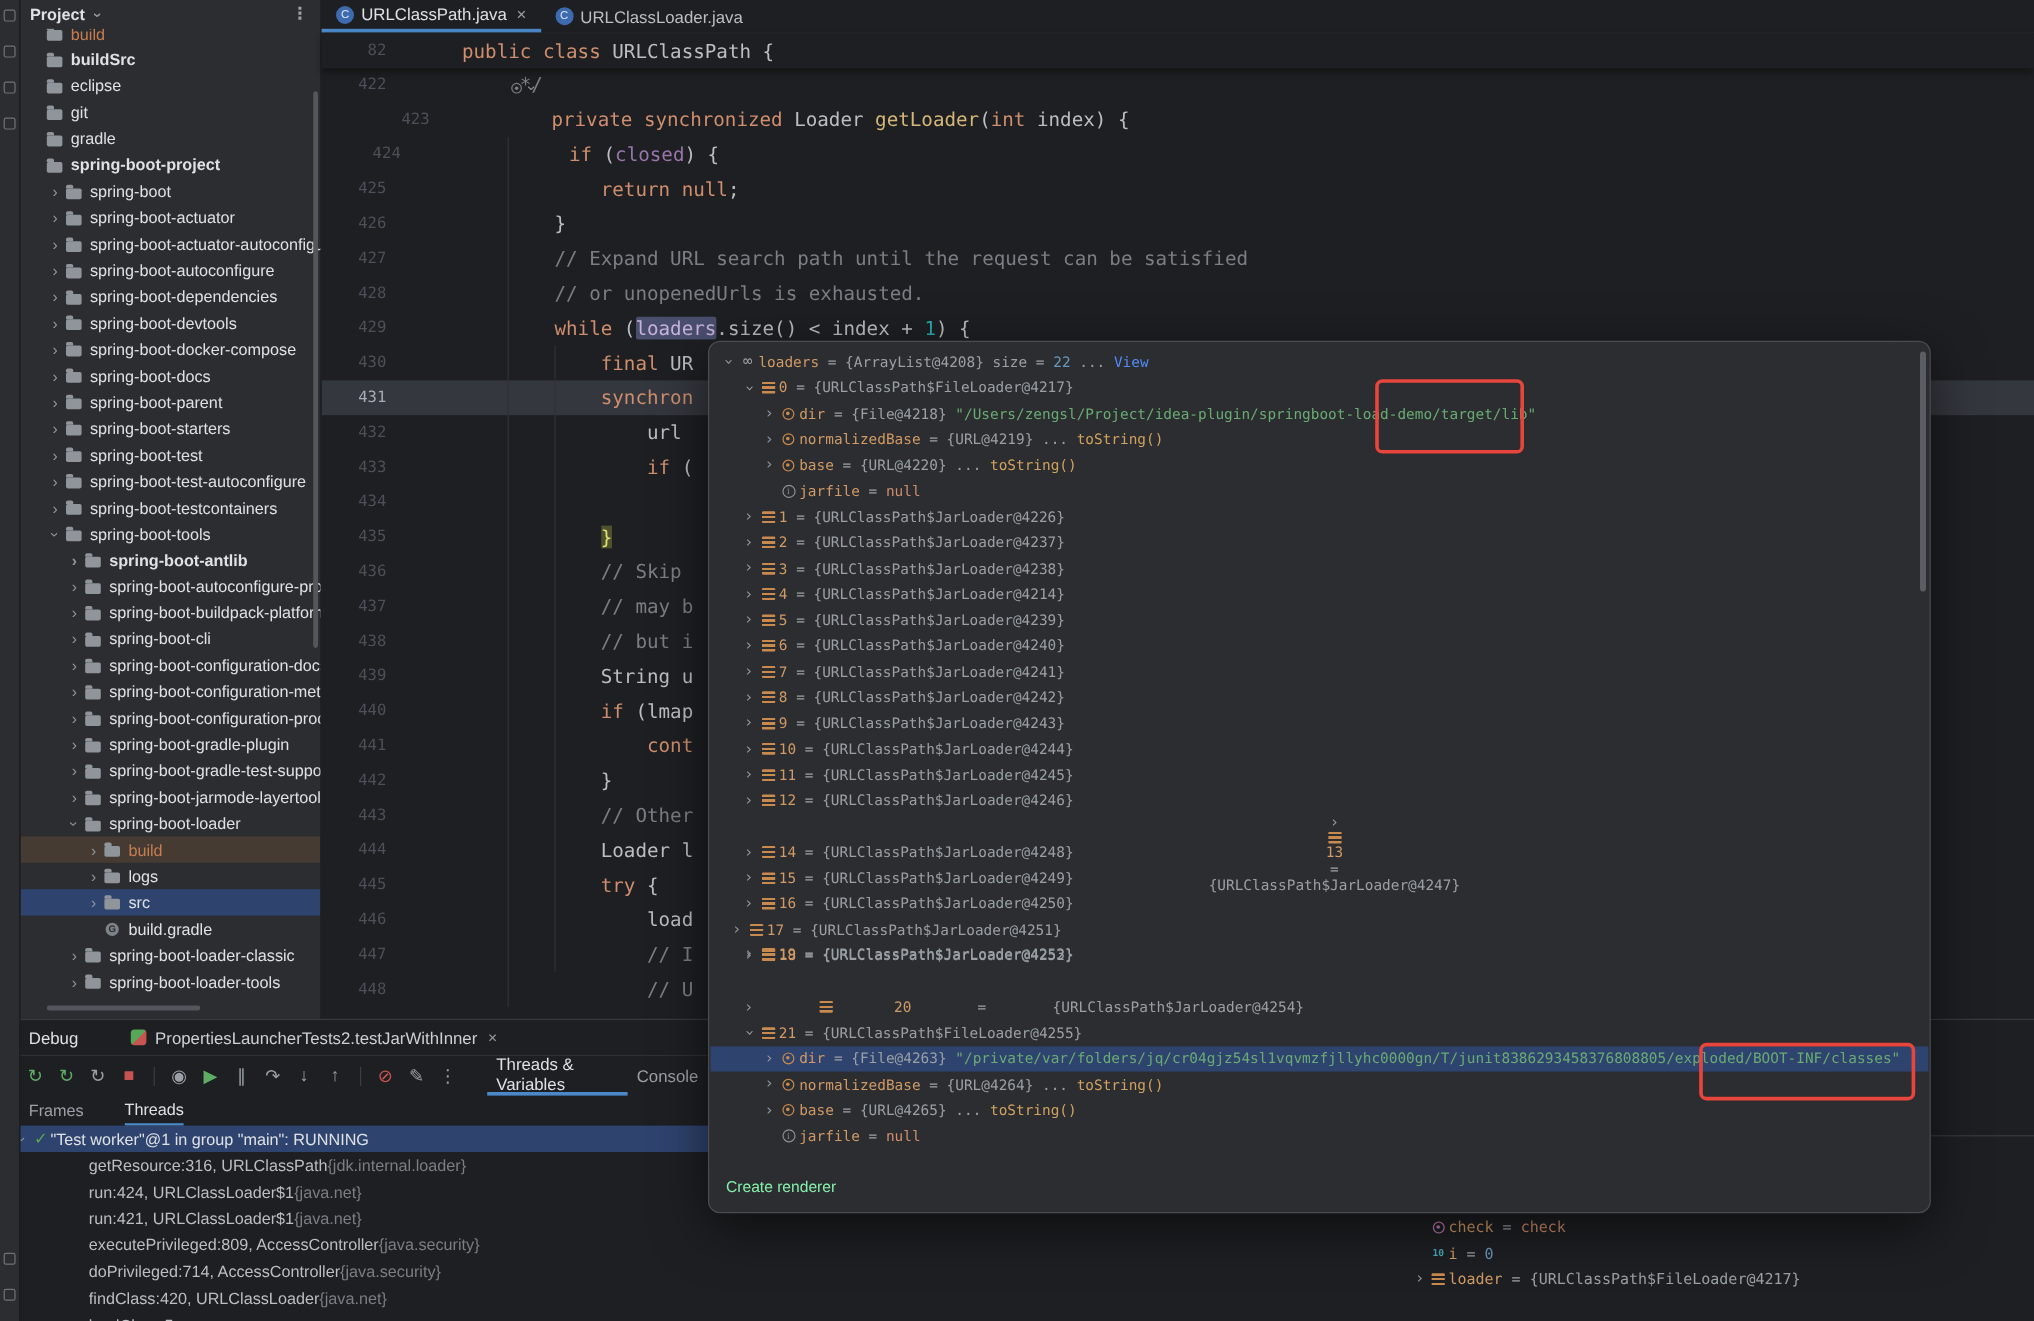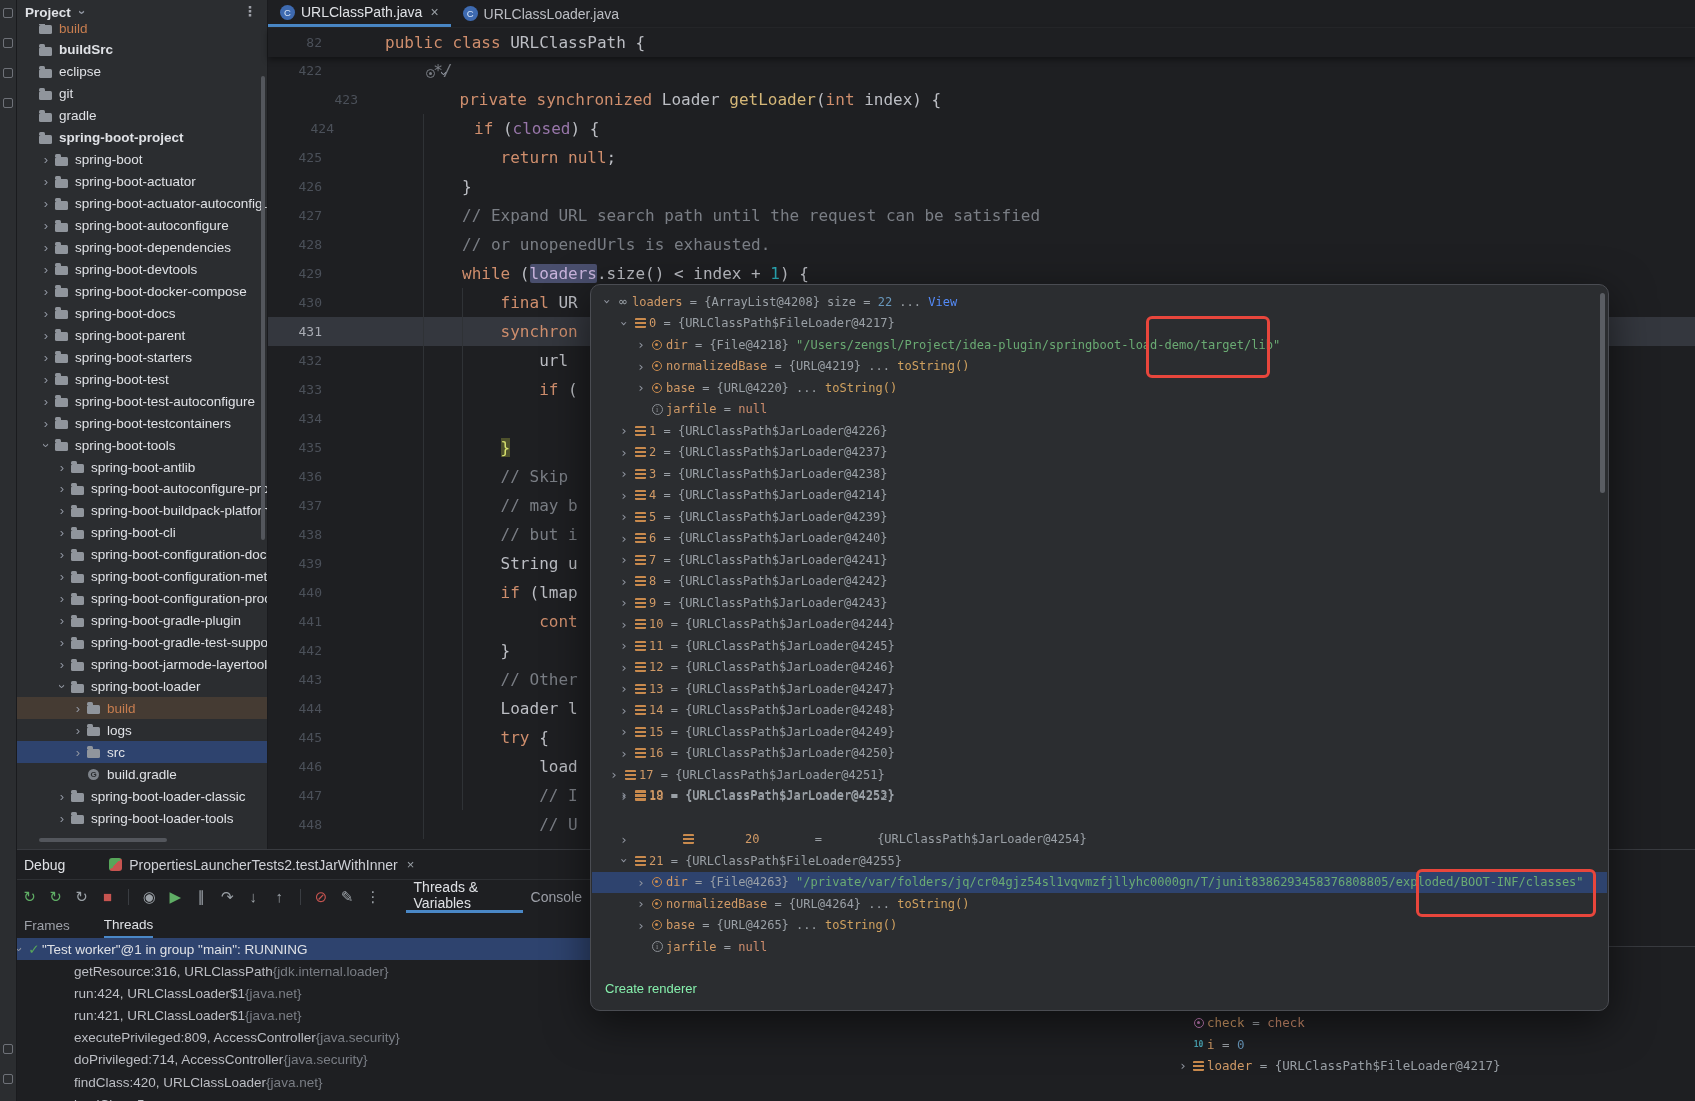--- a/index.html
+++ b/index.html
@@ -289,21 +289,21 @@
           </span>
           <span class="tree-label">spring-boot-testcontainers</span>
         </div>
         <div class="tree-row " style="top: 434.05px; padding-left: 22px;">
           <span class="chev down"></span>
           <span class="icw">
             <span class="ic-folder"></span>
           </span>
           <span class="tree-label">spring-boot-tools</span>
         </div>
-        <div class="tree-row " style="top: 456px; padding-left: 38px;">
+        <div class="tree-row " style="top: 456px; padding-left: 38px; font-weight: bold;">
           <span class="chev "></span>
           <span class="icw">
             <span class="ic-folder"></span>
           </span>
           <span class="tree-label">spring-boot-antlib</span>
         </div>
         <div class="tree-row " style="top: 477.95px; padding-left: 38px;">
           <span class="chev "></span>
           <span class="icw">
             <span class="ic-folder"></span>
@@ -648,21 +648,21 @@
         <div class="p-row" style="top: 178px; padding-left: 25px;"><span class="chev "></span><span class="icw"><span class="ic-elem"></span></span><span class="tk tk-name">3</span><span class="tk tk-val"> = </span><span class="tk tk-val">{URLClassPath$JarLoader@4238}</span></div>
         <div class="p-row" style="top: 199.5px; padding-left: 25px;"><span class="chev "></span><span class="icw"><span class="ic-elem"></span></span><span class="tk tk-name">4</span><span class="tk tk-val"> = </span><span class="tk tk-val">{URLClassPath$JarLoader@4214}</span></div>
         <div class="p-row" style="top: 221px; padding-left: 25px;"><span class="chev "></span><span class="icw"><span class="ic-elem"></span></span><span class="tk tk-name">5</span><span class="tk tk-val"> = </span><span class="tk tk-val">{URLClassPath$JarLoader@4239}</span></div>
         <div class="p-row" style="top: 242.5px; padding-left: 25px;"><span class="chev "></span><span class="icw"><span class="ic-elem"></span></span><span class="tk tk-name">6</span><span class="tk tk-val"> = </span><span class="tk tk-val">{URLClassPath$JarLoader@4240}</span></div>
         <div class="p-row" style="top: 264px; padding-left: 25px;"><span class="chev "></span><span class="icw"><span class="ic-elem"></span></span><span class="tk tk-name">7</span><span class="tk tk-val"> = </span><span class="tk tk-val">{URLClassPath$JarLoader@4241}</span></div>
         <div class="p-row" style="top: 285.5px; padding-left: 25px;"><span class="chev "></span><span class="icw"><span class="ic-elem"></span></span><span class="tk tk-name">8</span><span class="tk tk-val"> = </span><span class="tk tk-val">{URLClassPath$JarLoader@4242}</span></div>
         <div class="p-row" style="top: 307px; padding-left: 25px;"><span class="chev "></span><span class="icw"><span class="ic-elem"></span></span><span class="tk tk-name">9</span><span class="tk tk-val"> = </span><span class="tk tk-val">{URLClassPath$JarLoader@4243}</span></div>
         <div class="p-row" style="top: 328.5px; padding-left: 25px;"><span class="chev "></span><span class="icw"><span class="ic-elem"></span></span><span class="tk tk-name">10</span><span class="tk tk-val"> = </span><span class="tk tk-val">{URLClassPath$JarLoader@4244}</span></div>
         <div class="p-row" style="top: 350px; padding-left: 25px;"><span class="chev "></span><span class="icw"><span class="ic-elem"></span></span><span class="tk tk-name">11</span><span class="tk tk-val"> = </span><span class="tk tk-val">{URLClassPath$JarLoader@4245}</span></div>
         <div class="p-row" style="top: 371.5px; padding-left: 25px;"><span class="chev "></span><span class="icw"><span class="ic-elem"></span></span><span class="tk tk-name">12</span><span class="tk tk-val"> = </span><span class="tk tk-val">{URLClassPath$JarLoader@4246}</span></div>
-        <div class="p-row" style="top: 393px; padding-left: 25px;"><span class="chev "></span><span class="icw"><span class="ic-elem"></span></span><span class="tk tk-name">13</span><span class="tk tk-val"> = </span><span class="tk tk-val">{URLClassPath$JarLoader@4247}</span></div>
+        <div class="p-row" style="top: 393px; padding-left: 25px; flex-direction: column;"><span class="chev "></span><span class="icw"><span class="ic-elem"></span></span><span class="tk tk-name">13</span><span class="tk tk-val"> = </span><span class="tk tk-val">{URLClassPath$JarLoader@4247}</span></div>
         <div class="p-row" style="top: 414.5px; padding-left: 25px;"><span class="chev "></span><span class="icw"><span class="ic-elem"></span></span><span class="tk tk-name">14</span><span class="tk tk-val"> = </span><span class="tk tk-val">{URLClassPath$JarLoader@4248}</span></div>
         <div class="p-row" style="top: 436px; padding-left: 25px;"><span class="chev "></span><span class="icw"><span class="ic-elem"></span></span><span class="tk tk-name">15</span><span class="tk tk-val"> = </span><span class="tk tk-val">{URLClassPath$JarLoader@4249}</span></div>
         <div class="p-row" style="top: 457.5px; padding-left: 25px;"><span class="chev "></span><span class="icw"><span class="ic-elem"></span></span><span class="tk tk-name">16</span><span class="tk tk-val"> = </span><span class="tk tk-val">{URLClassPath$JarLoader@4250}</span></div>
         <div class="p-row" style="top: 479px; padding-left: 15px;"><span class="chev "></span><span class="icw"><span class="ic-elem"></span></span><span class="tk tk-name">17</span><span class="tk tk-val"> = </span><span class="tk tk-val">{URLClassPath$JarLoader@4251}</span></div>
         <div class="p-row" style="top: 500.5px; padding-left: 25px;"><span class="chev "></span><span class="icw"><span class="ic-elem"></span></span><span class="tk tk-name">18</span><span class="tk tk-val"> = </span><span class="tk tk-val">{URLClassPath$JarLoader@4252}</span></div>
         <div class="p-row" style="top: 499px; padding-left: 25px;"><span class="chev "></span><span class="icw"><span class="ic-elem"></span></span><span class="tk tk-name">19</span><span class="tk tk-val"> = </span><span class="tk tk-val">{URLClassPath$JarLoader@4253}</span></div>
         <div class="p-row" style="top: 543.5px; padding-left: 25px; gap: 48px;"><span class="chev "></span><span class="icw"><span class="ic-elem"></span></span><span class="tk tk-name">20</span><span class="tk tk-val"> = </span><span class="tk tk-val">{URLClassPath$JarLoader@4254}</span></div>
         <div class="p-row" style="top: 565px; padding-left: 25px;"><span class="chev down"></span><span class="icw"><span class="ic-elem"></span></span><span class="tk tk-name">21</span><span class="tk tk-val"> = </span><span class="tk tk-val">{URLClassPath$FileLoader@4255}</span></div>
         <div class="p-row sel" style="top: 586.5px; padding-left: 42px;"><span class="chev "></span><span class="icw"><span class="ic-field"></span></span><span class="tk tk-name">dir</span><span class="tk tk-val"> = </span><span class="tk tk-val">{File@4263} </span><span class="tk tk-str">"/private/var/folders/jq/cr04gjz54sl1vqvmzfjllyhc0000gn/T/junit8386293458376808805/exploded/BOOT-INF/classes"</span></div>
         <div class="p-row" style="top: 608px; padding-left: 42px;"><span class="chev "></span><span class="icw"><span class="ic-field"></span></span><span class="tk tk-name">normalizedBase</span><span class="tk tk-val"> = </span><span class="tk tk-val">{URL@4264} </span><span class="tk tk-val">... </span><span class="tk tk-meth">toString()</span></div>

